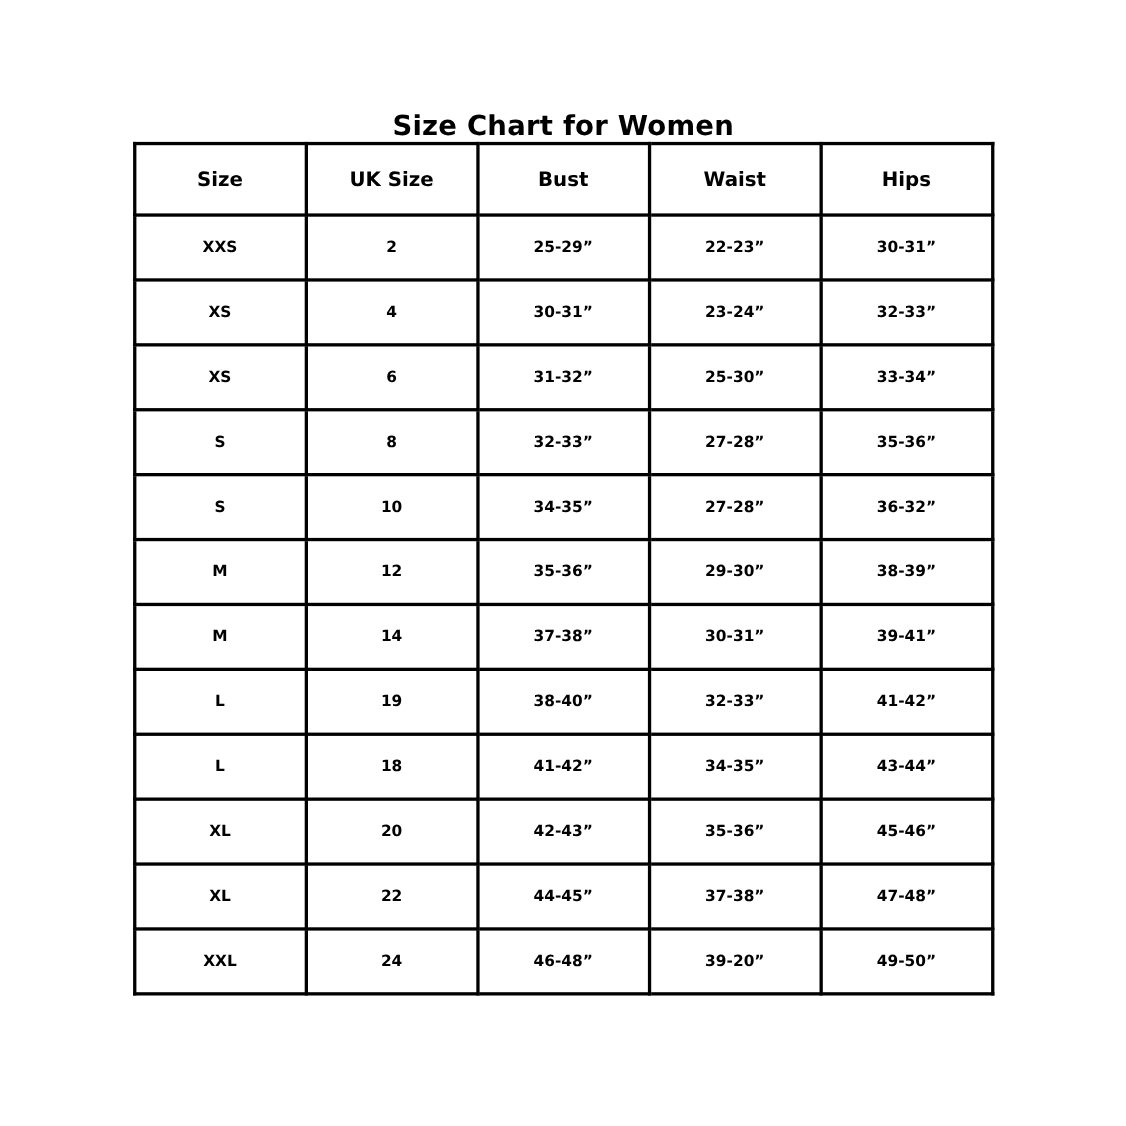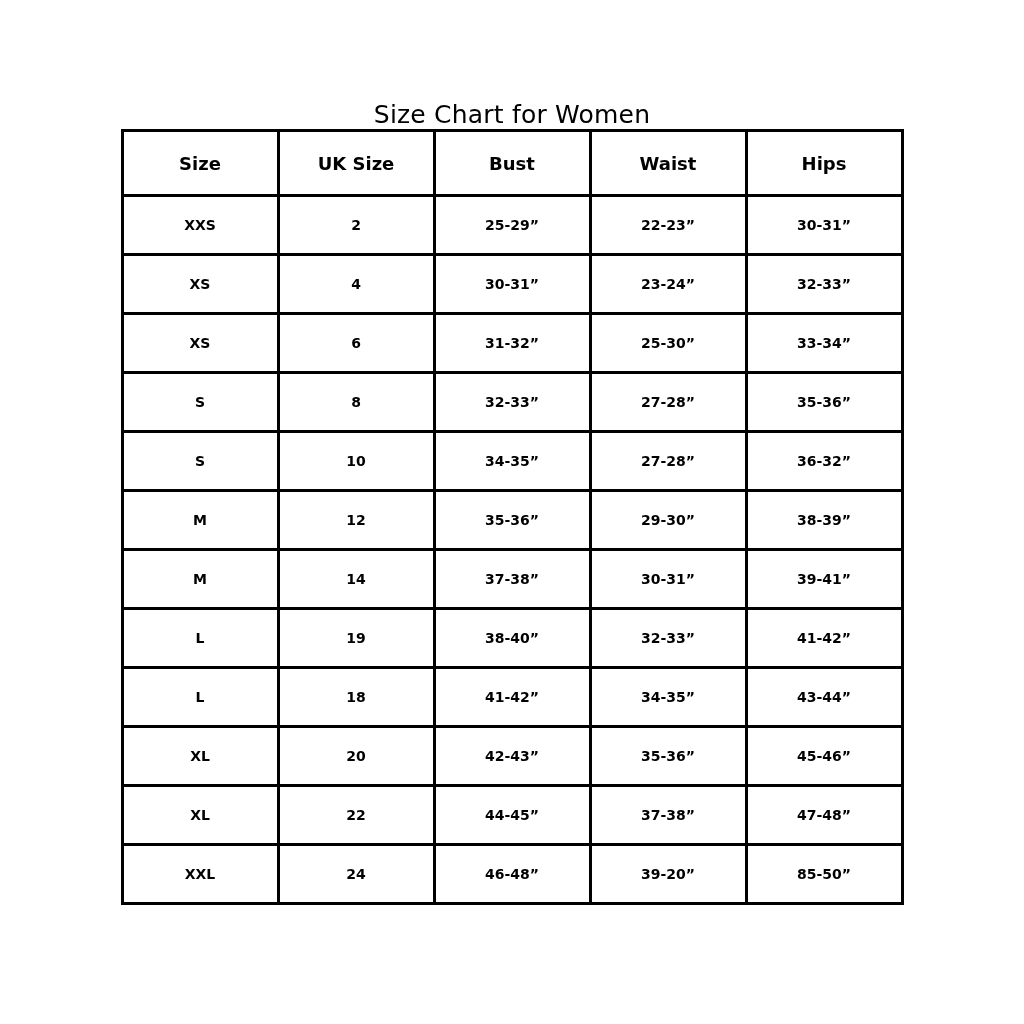--- a/index.html
+++ b/index.html
@@ -19,21 +19,21 @@
     width: 1024px;
     height: 1024px;
     box-sizing: border-box;
     display: flex;
     flex-direction: column;
     align-items: center;
   }
   .chart-title {
     margin-top: 100px;
     font-size: 25px;
-    font-weight: normal;
+    font-weight: bold;
     letter-spacing: 0.2px;
     text-align: center;
     color: #000;
   }
   .table-wrap {
   }
   table.size-chart {
     border-collapse: collapse;
     table-layout: fixed;
     width: 780px;
@@ -161,18 +161,18 @@
           <td>22</td>
           <td>44-45”</td>
           <td>37-38”</td>
           <td>47-48”</td>
         </tr>
         <tr>
           <td>XXL</td>
           <td>24</td>
           <td>46-48”</td>
           <td>39-20”</td>
-          <td>85-50”</td>
+          <td>49-50”</td>
         </tr>
       </tbody>
     </table>
   </div>
 </div>
 
 </body></html>

